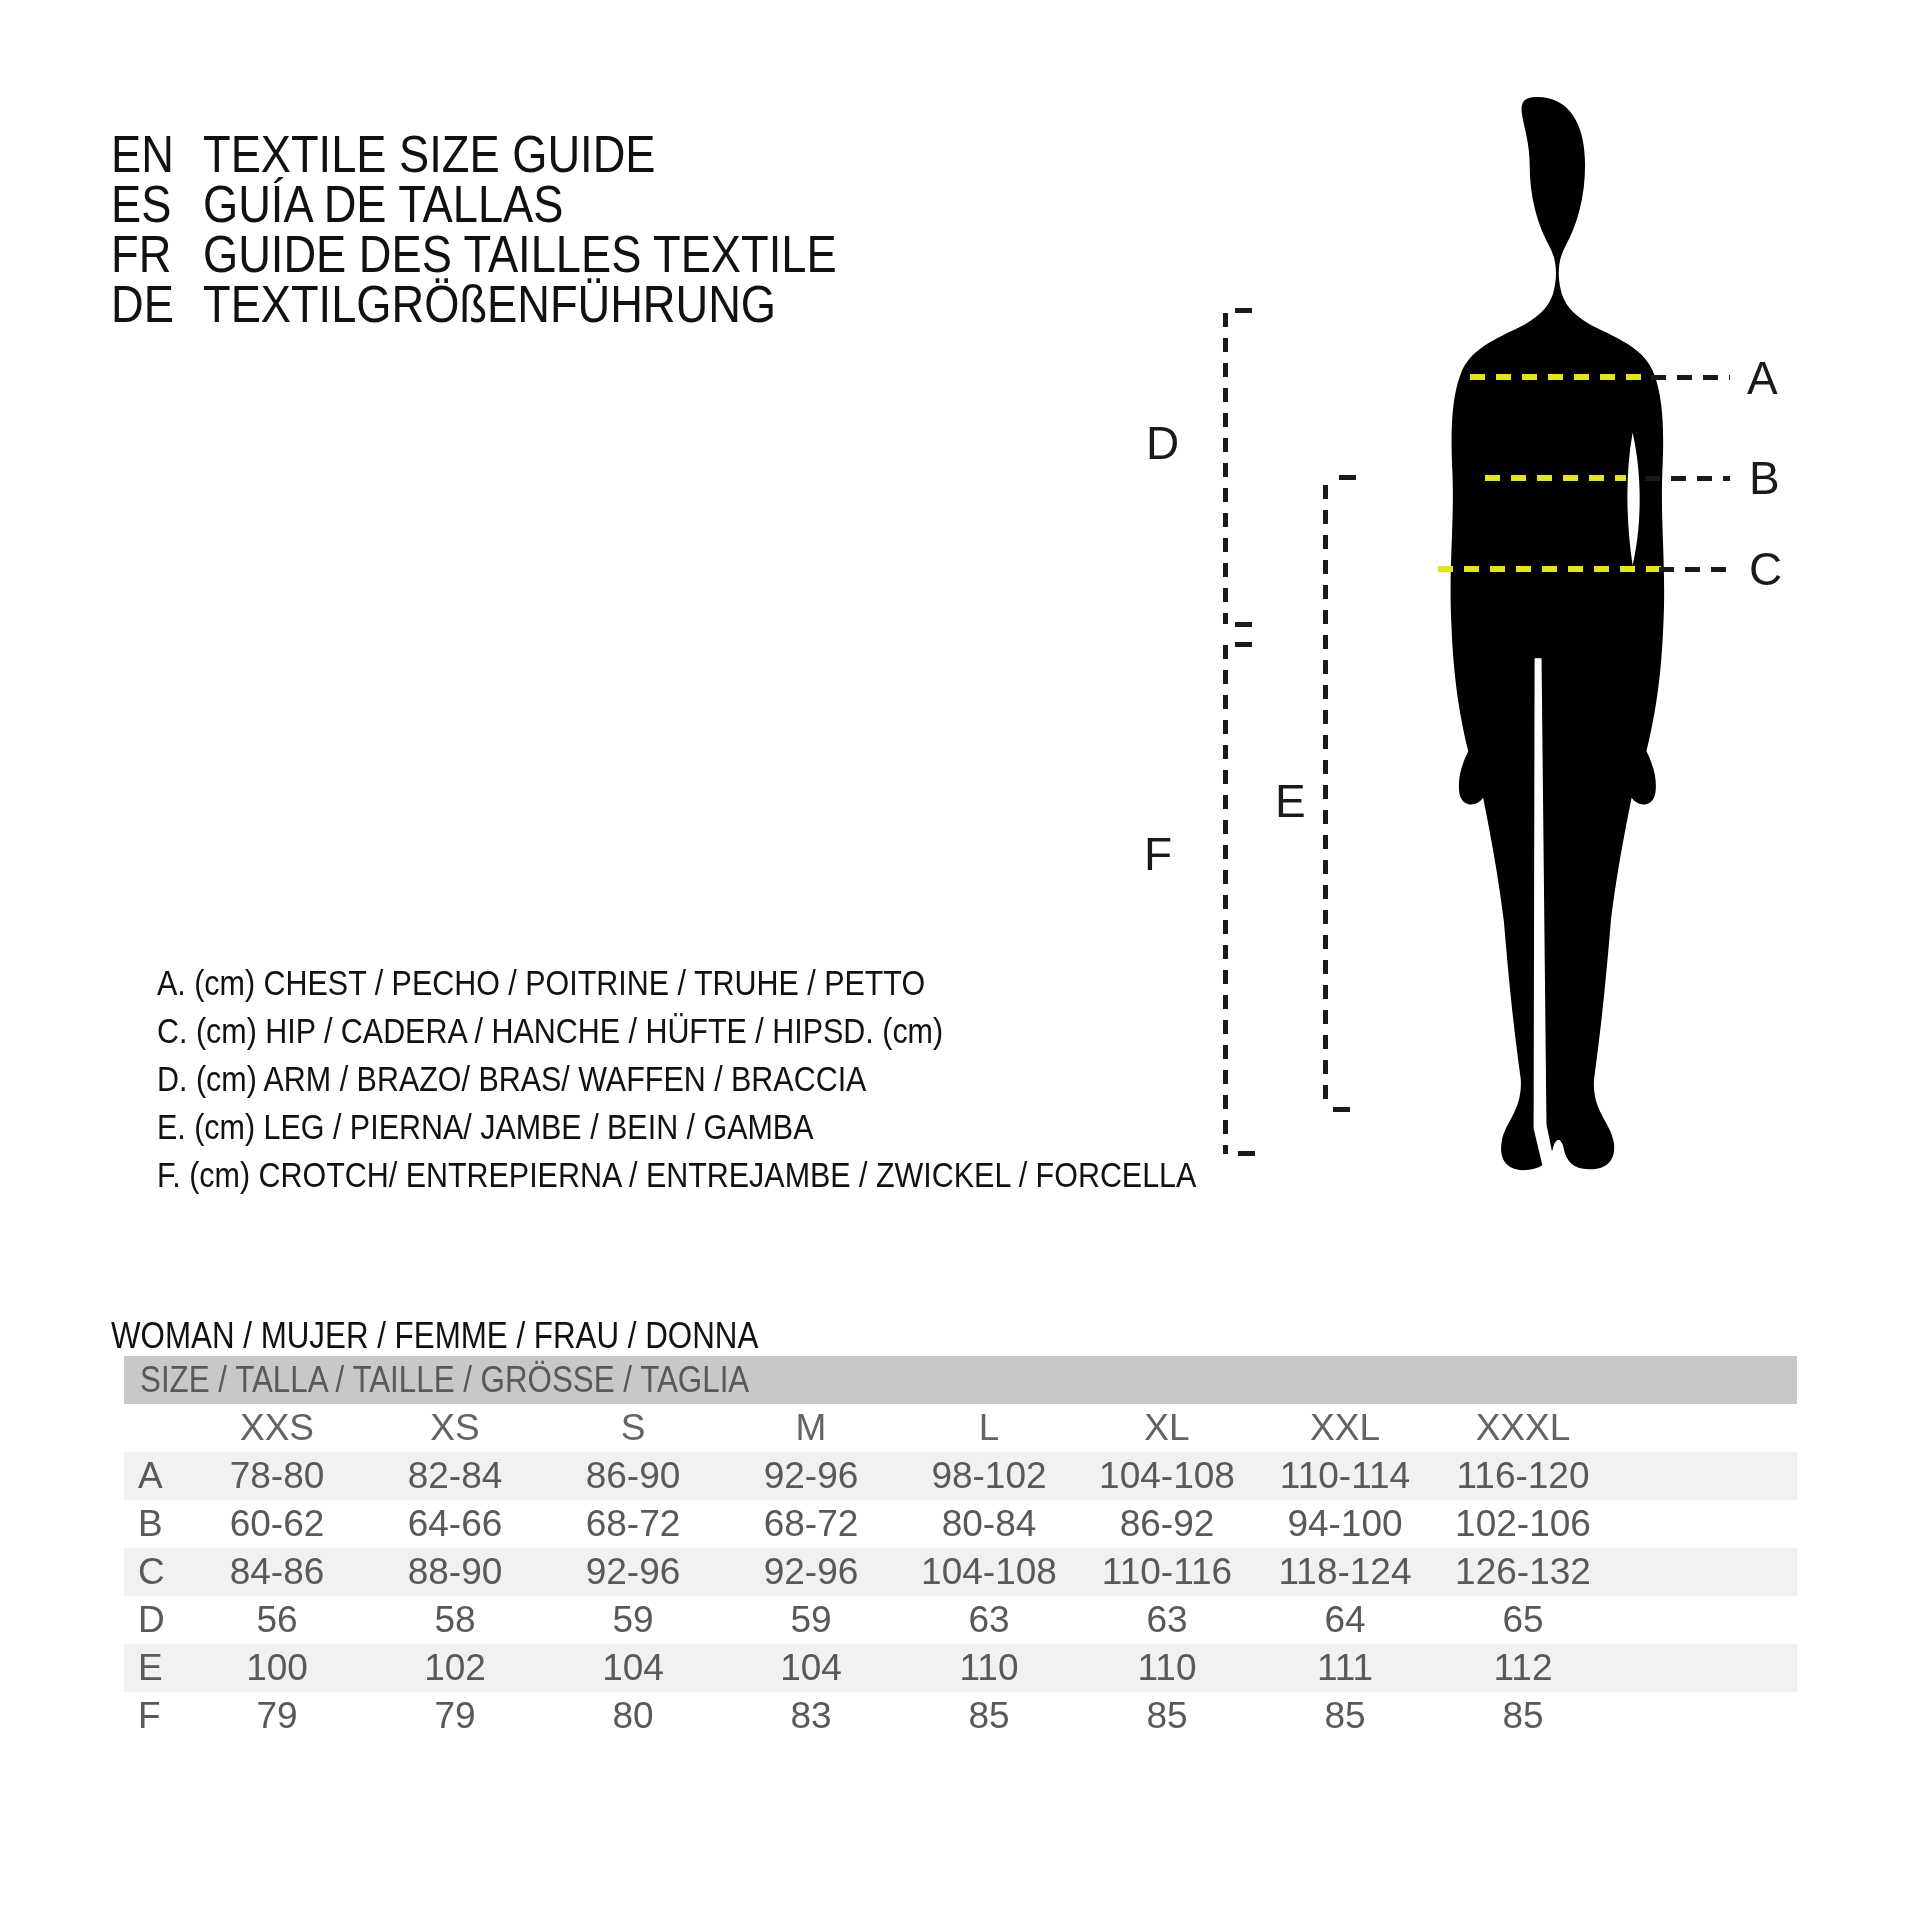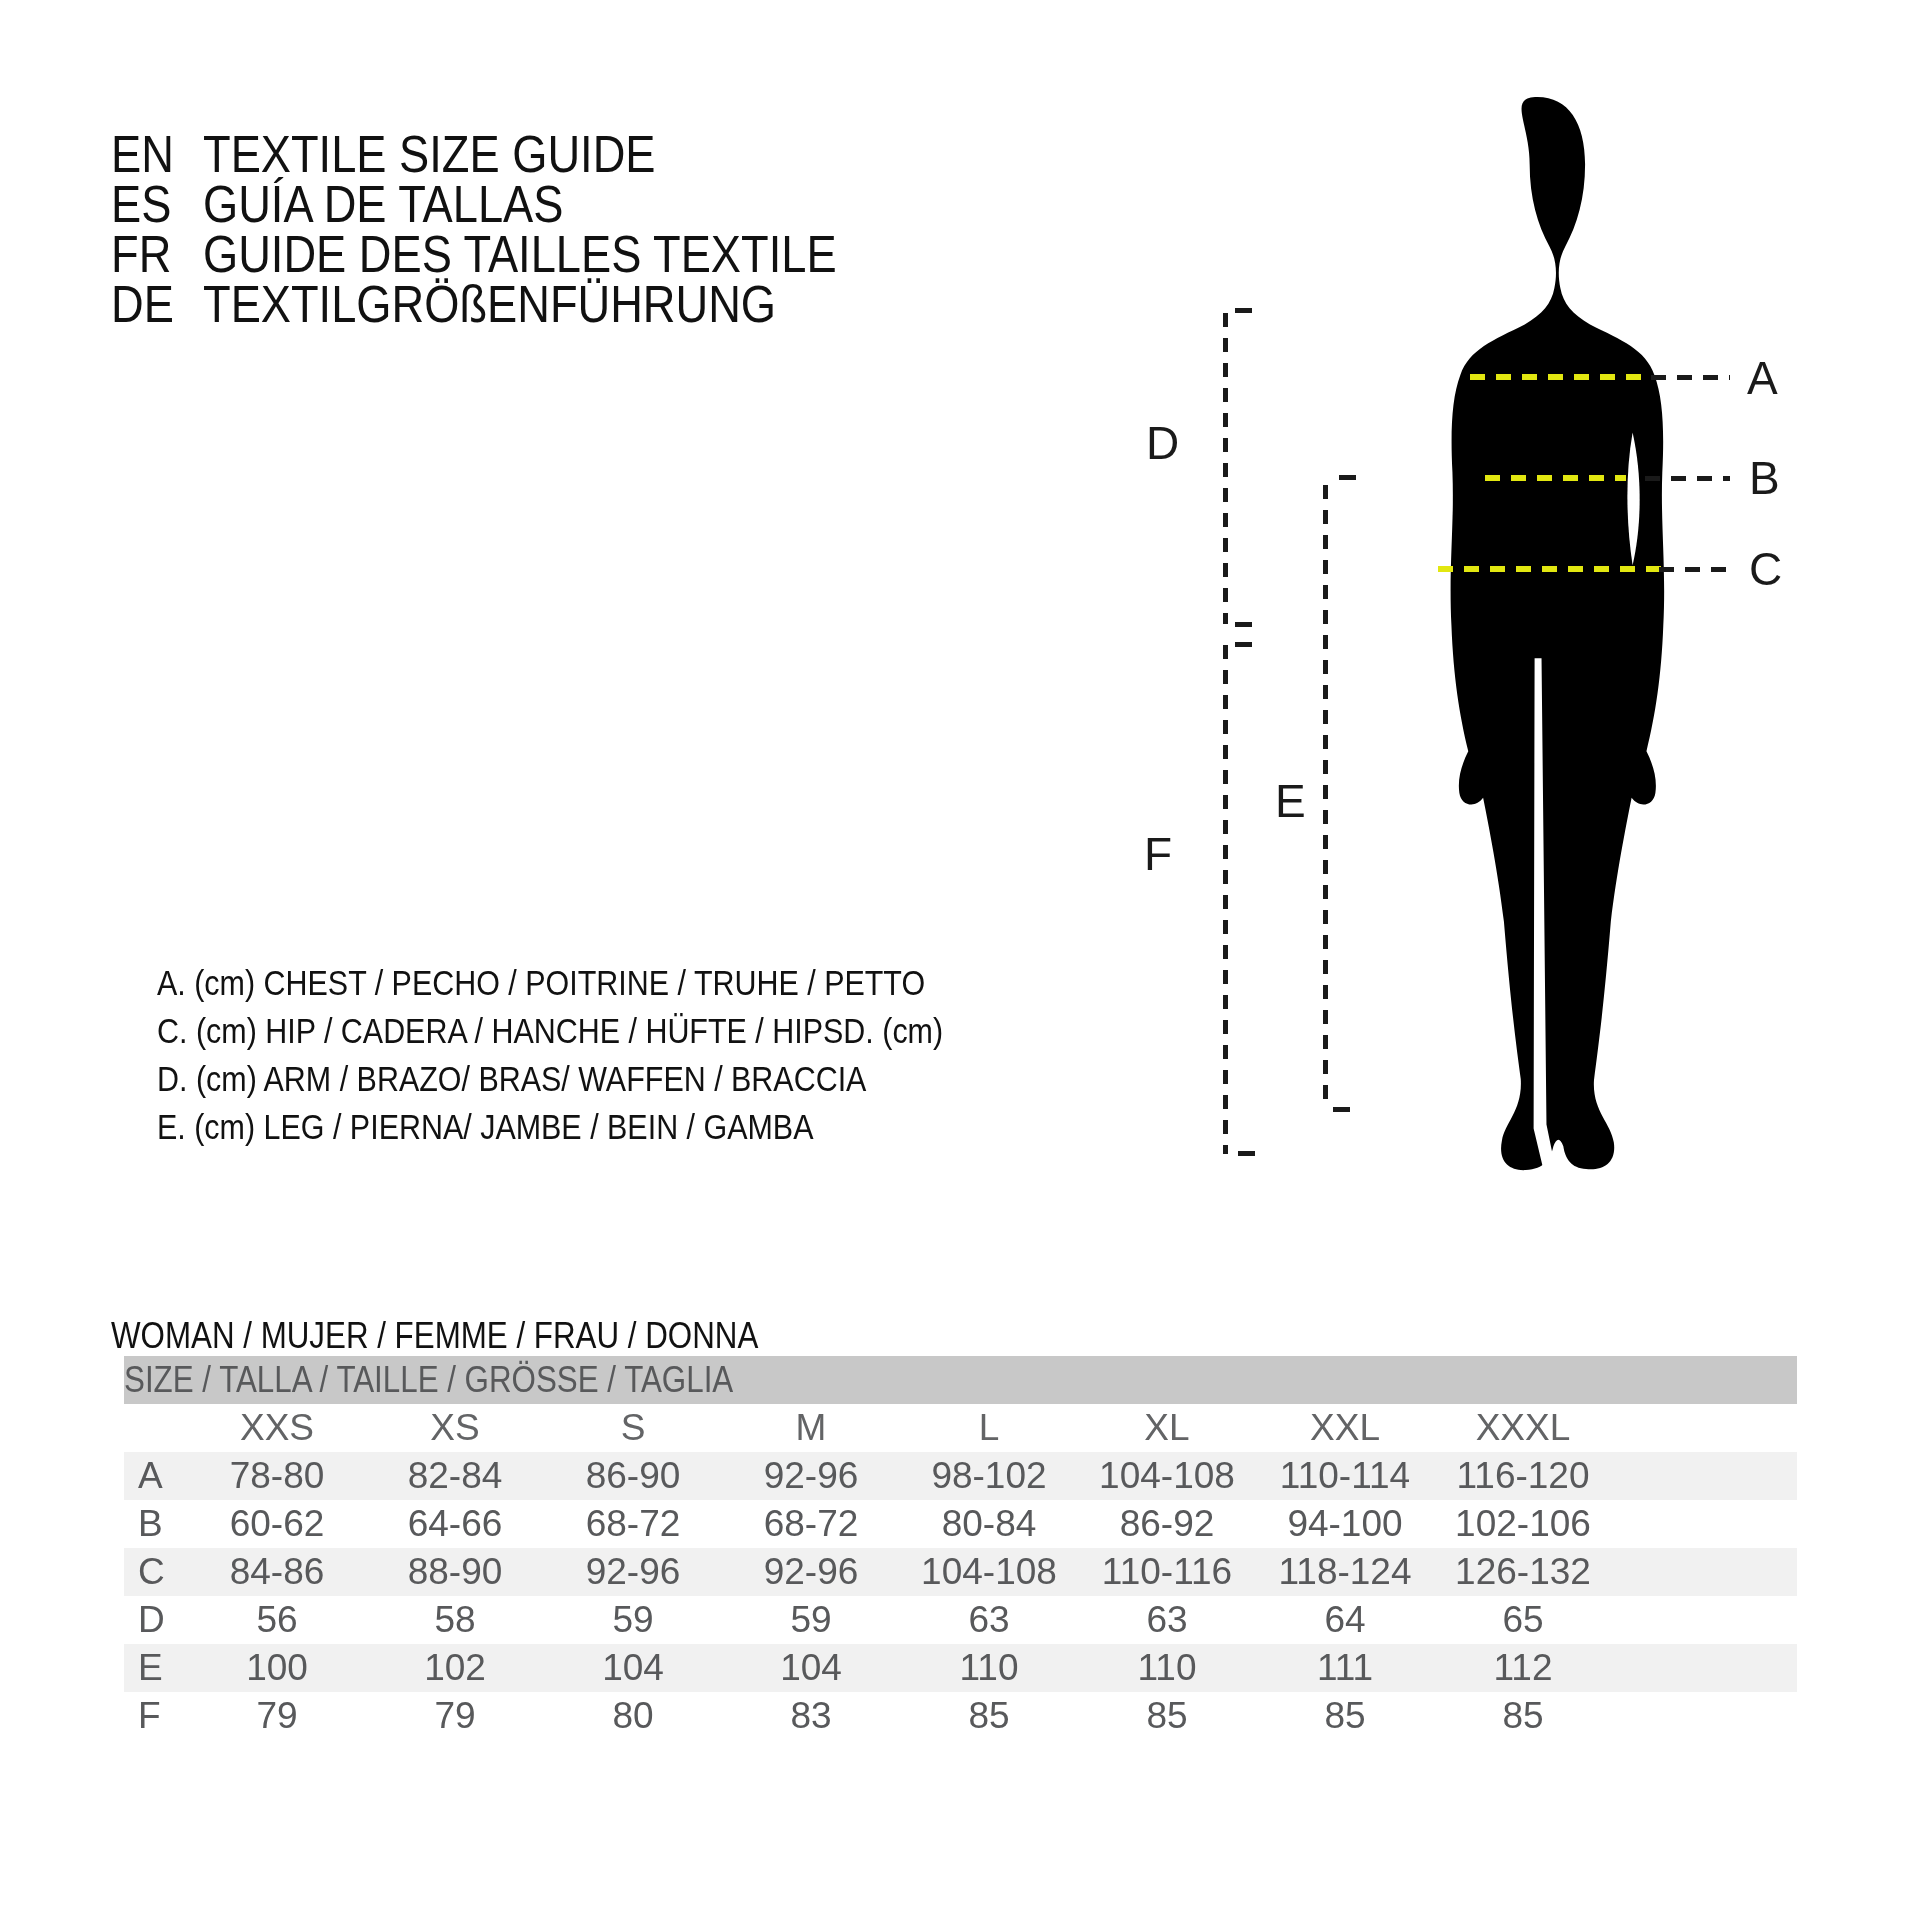--- a/index.html
+++ b/index.html
@@ -22,21 +22,21 @@
 
   
   .dashv{position:absolute;width:5px;background:repeating-linear-gradient(180deg,#1a1a1a 0 14px,rgba(0,0,0,0) 14px 25px);}
   .dashh-y{position:absolute;height:6px;background:repeating-linear-gradient(90deg,#e2e710 0 15px,rgba(0,0,0,0) 15px 26px);}
   .dashh-b{position:absolute;height:5px;background:repeating-linear-gradient(90deg,#1a1a1a 0 15px,rgba(0,0,0,0) 15px 26px);}
   .tick{position:absolute;width:17px;height:5px;background:#1a1a1a;}
   .marker{position:absolute;font-size:46px;color:#1a1a1a;}
 
   
   .size-table{position:absolute;left:124px;top:1356px;width:1673px;color:#58595b;}
-  .thead-bar{height:48px;background:#c8c8c8;display:flex;align-items:center;box-sizing:border-box;font-size:36px;color:#58595b;}
+  .thead-bar{height:48px;background:#c8c8c8;display:flex;align-items:center;padding-left:16px;box-sizing:border-box;font-size:36px;color:#58595b;}
   .trow{display:grid;grid-template-columns:64px repeat(8,178px) 1fr;height:48px;align-items:center;font-size:37px;}
   .trow.stripe{background:#f1f1f1;}
   .rlabel{padding-left:14px;text-align:left;}
   .tcell{text-align:center;}
   .sizes-row{color:#636466;}
 </style>
 </head>
 <body>
 
 <div class="canvas">
@@ -131,20 +131,23 @@
       </div>
     <div class="legend-line">
         <span class="cond">C. (cm) HIP / CADERA / HANCHE / HÜFTE / HIPSD. (cm)</span>
       </div>
     <div class="legend-line">
         <span class="cond">D. (cm) ARM / BRAZO/ BRAS/ WAFFEN / BRACCIA</span>
       </div>
     <div class="legend-line">
         <span class="cond">E. (cm) LEG / PIERNA/ JAMBE / BEIN / GAMBA</span>
       </div>
+    <div class="legend-line">
+        <span class="cond">F. (cm) CROTCH/ ENTREPIERNA / ENTREJAMBE / ZWICKEL / FORCELLA</span>
+      </div>
   </div>
 
   <div class="gender-line">
       <span class="cond">WOMAN / MUJER / FEMME / FRAU / DONNA</span>
     </div>
 
   <div class="size-table">
     <div class="thead-bar">
         <span class="cond">SIZE / TALLA / TAILLE / GRÖSSE / TAGLIA</span>
       </div>

